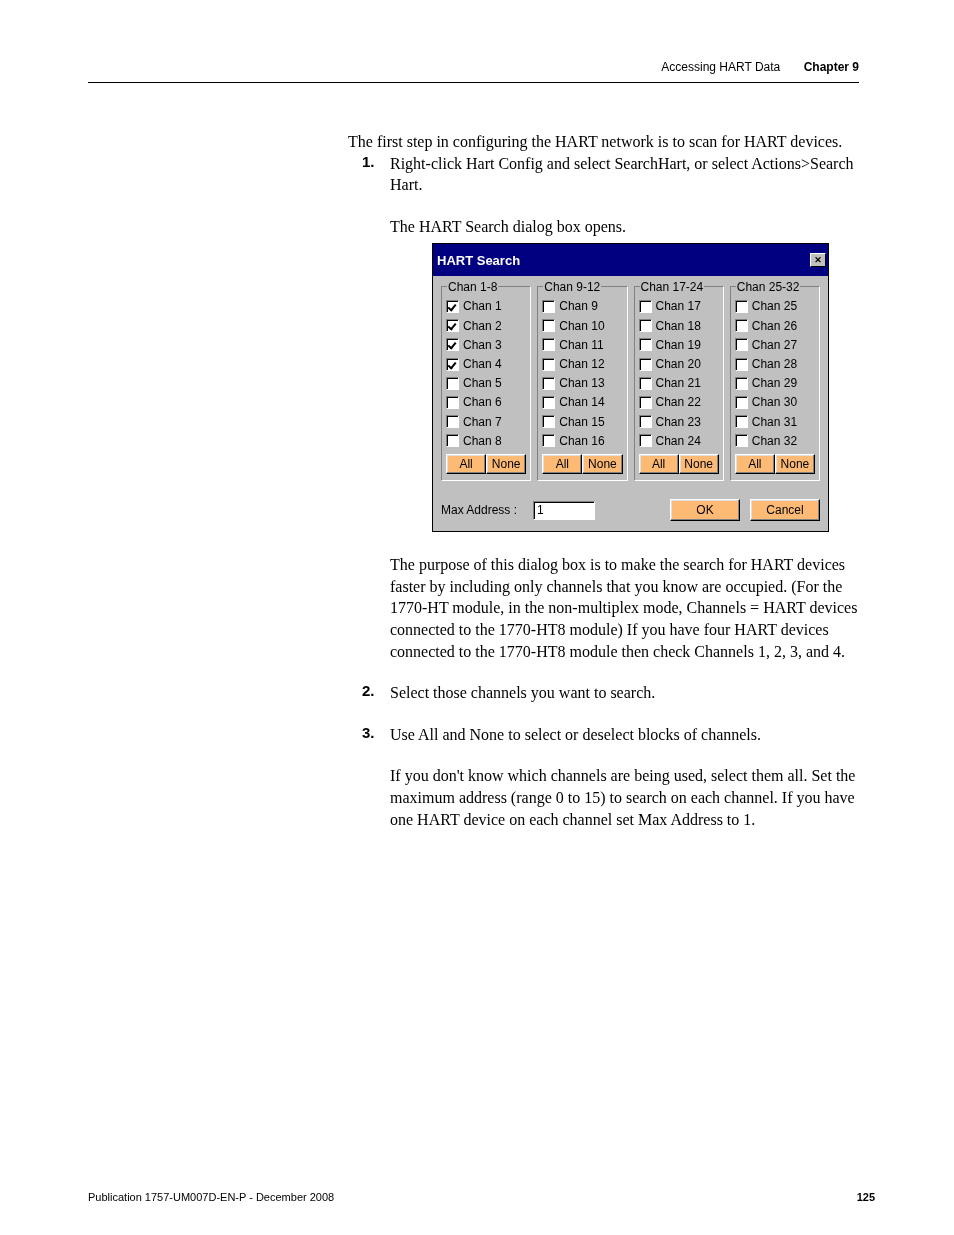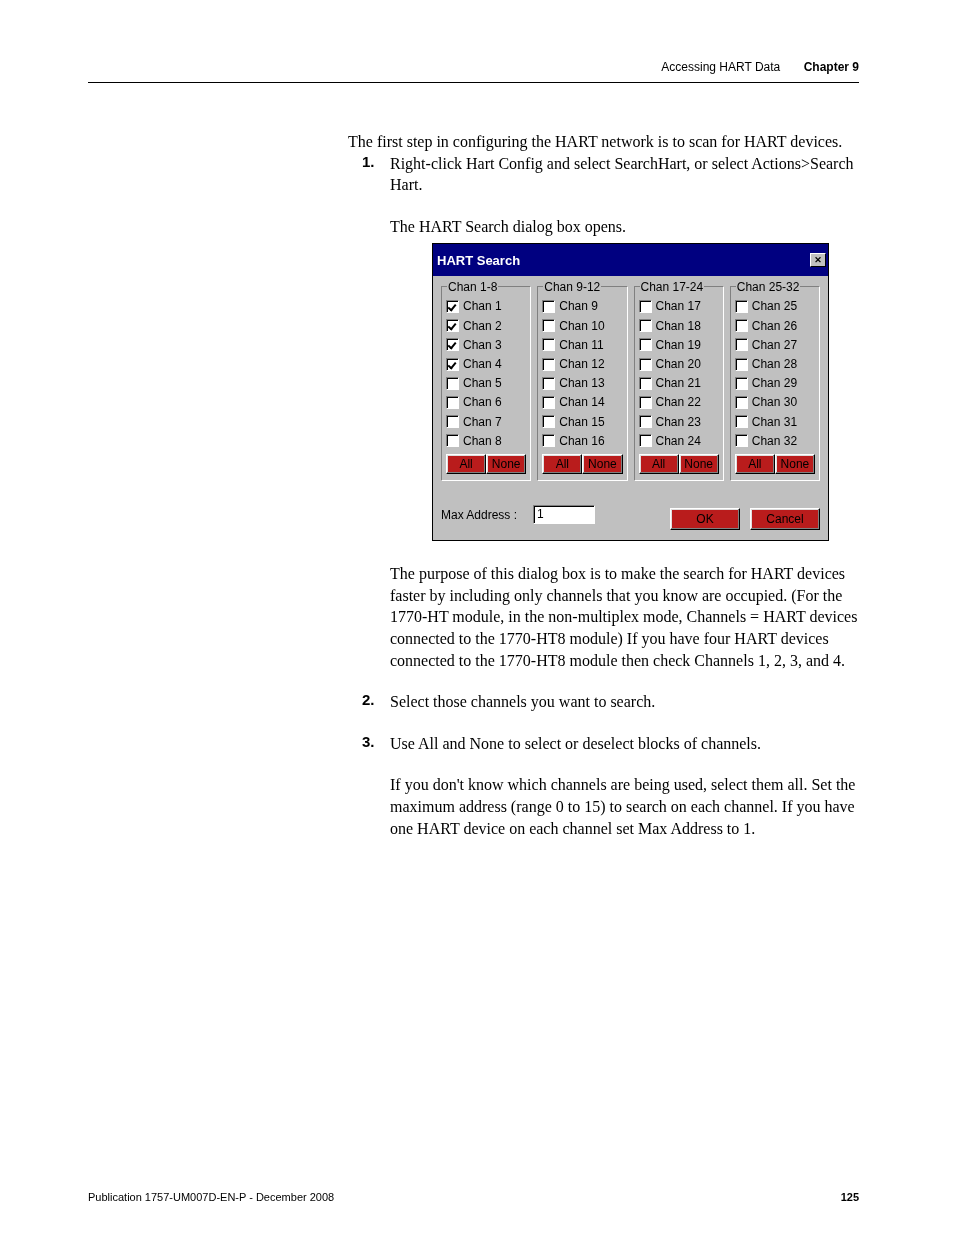--- a/index.html
+++ b/index.html
@@ -109,21 +109,21 @@
     content: "";
     position: absolute;
     left: 2px; top: 4px;
     width: 3px; height: 6px;
     border-right: 2px solid #000;
     border-bottom: 2px solid #000;
     transform: rotate(40deg) translate(-1px,-2px);
   }
   .btn-row { display:flex; gap:0; margin-top:5px; }
   .win-btn {
-    background: #b91c1c;
+    background: #fdba74;
     border-top: 1px solid #fff;
     border-left: 1px solid #fff;
     border-right: 1px solid #000;
     border-bottom: 1px solid #000;
     box-shadow: inset -1px -1px 0 #808080, inset 1px 1px 0 #dfdfdf;
     font-size: 12px;
     padding: 1px 0;
     text-align: center;
     cursor: default;
     flex: 1;
@@ -141,25 +141,25 @@
     border-top: 1px solid #808080;
     border-left: 1px solid #808080;
     border-right: 1px solid #fff;
     border-bottom: 1px solid #fff;
     box-shadow: inset 1px 1px 0 #000;
     padding: 0 3px;
     font-size: 12px;
     line-height: 17px;
   }
   .bottom-btns { display:flex; gap:10px; margin-left:auto; }
-  .bottom-btns .win-btn { width: 70px; padding: 2px 0; margin-top: 9px; }
+  .bottom-btns .win-btn { width: 70px; padding: 2px 0; }
   .footer {
     position: absolute;
     bottom: 32px;
-    left: 88px; right: 95px;
+    left: 88px; right: 79px;
     display: flex;
     justify-content: space-between;
     font-size: 11px;
     font-family: Arial, sans-serif;
   }
   .footer .pgnum { font-weight: bold; }
 </style>
 </head>
 <body>
 

